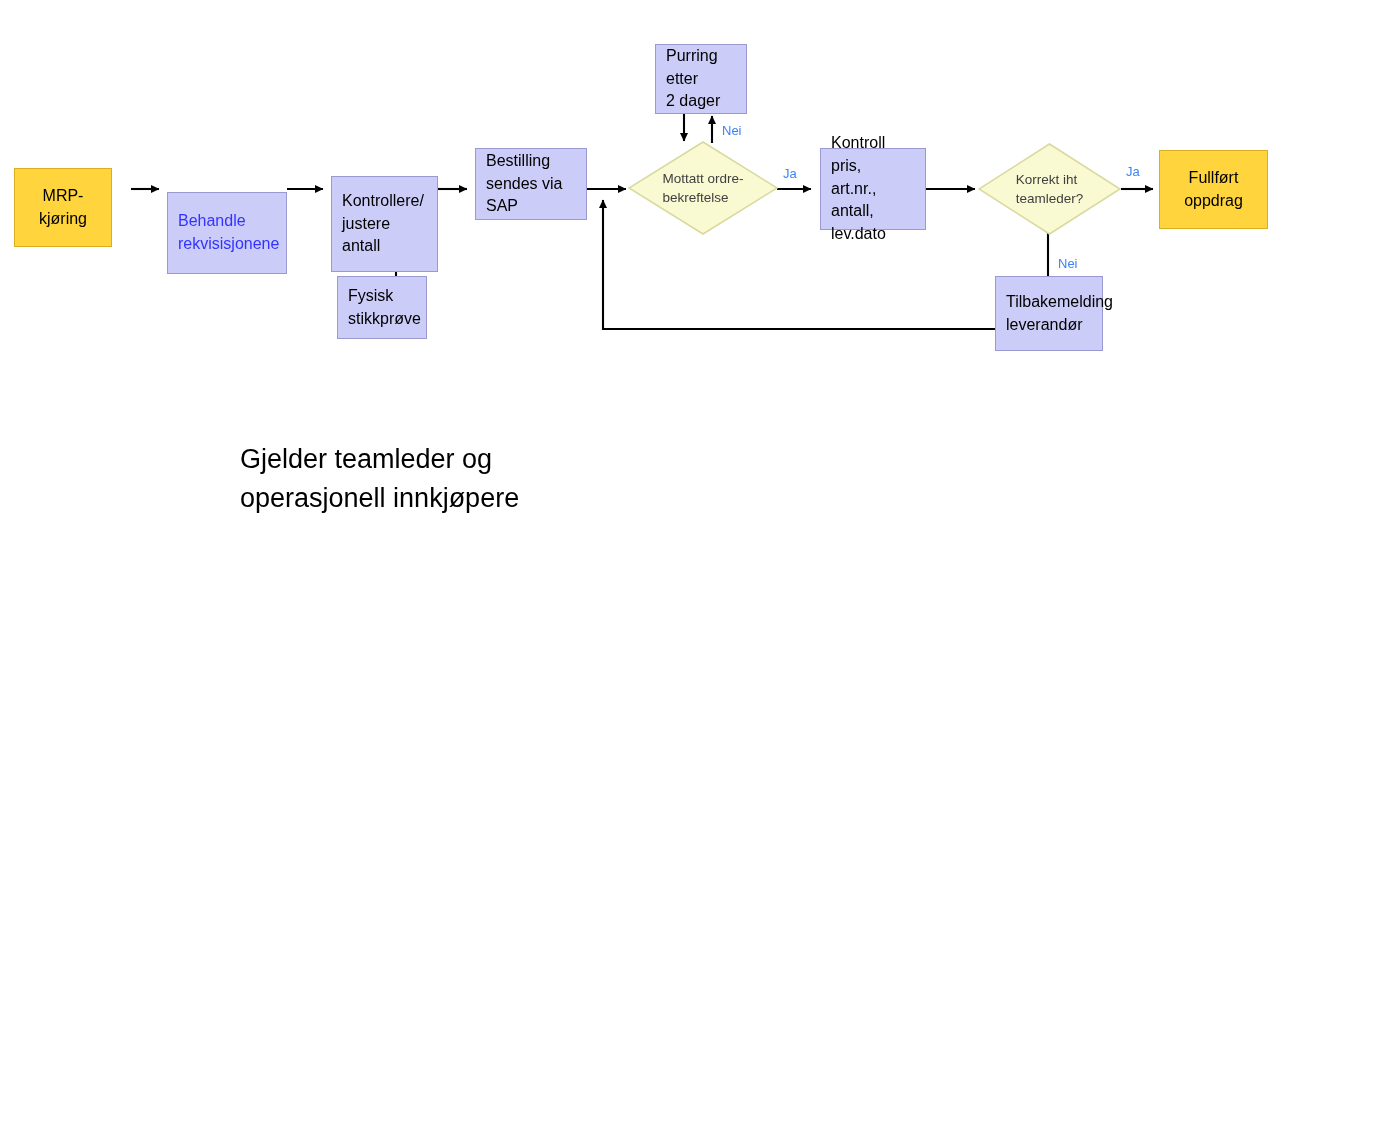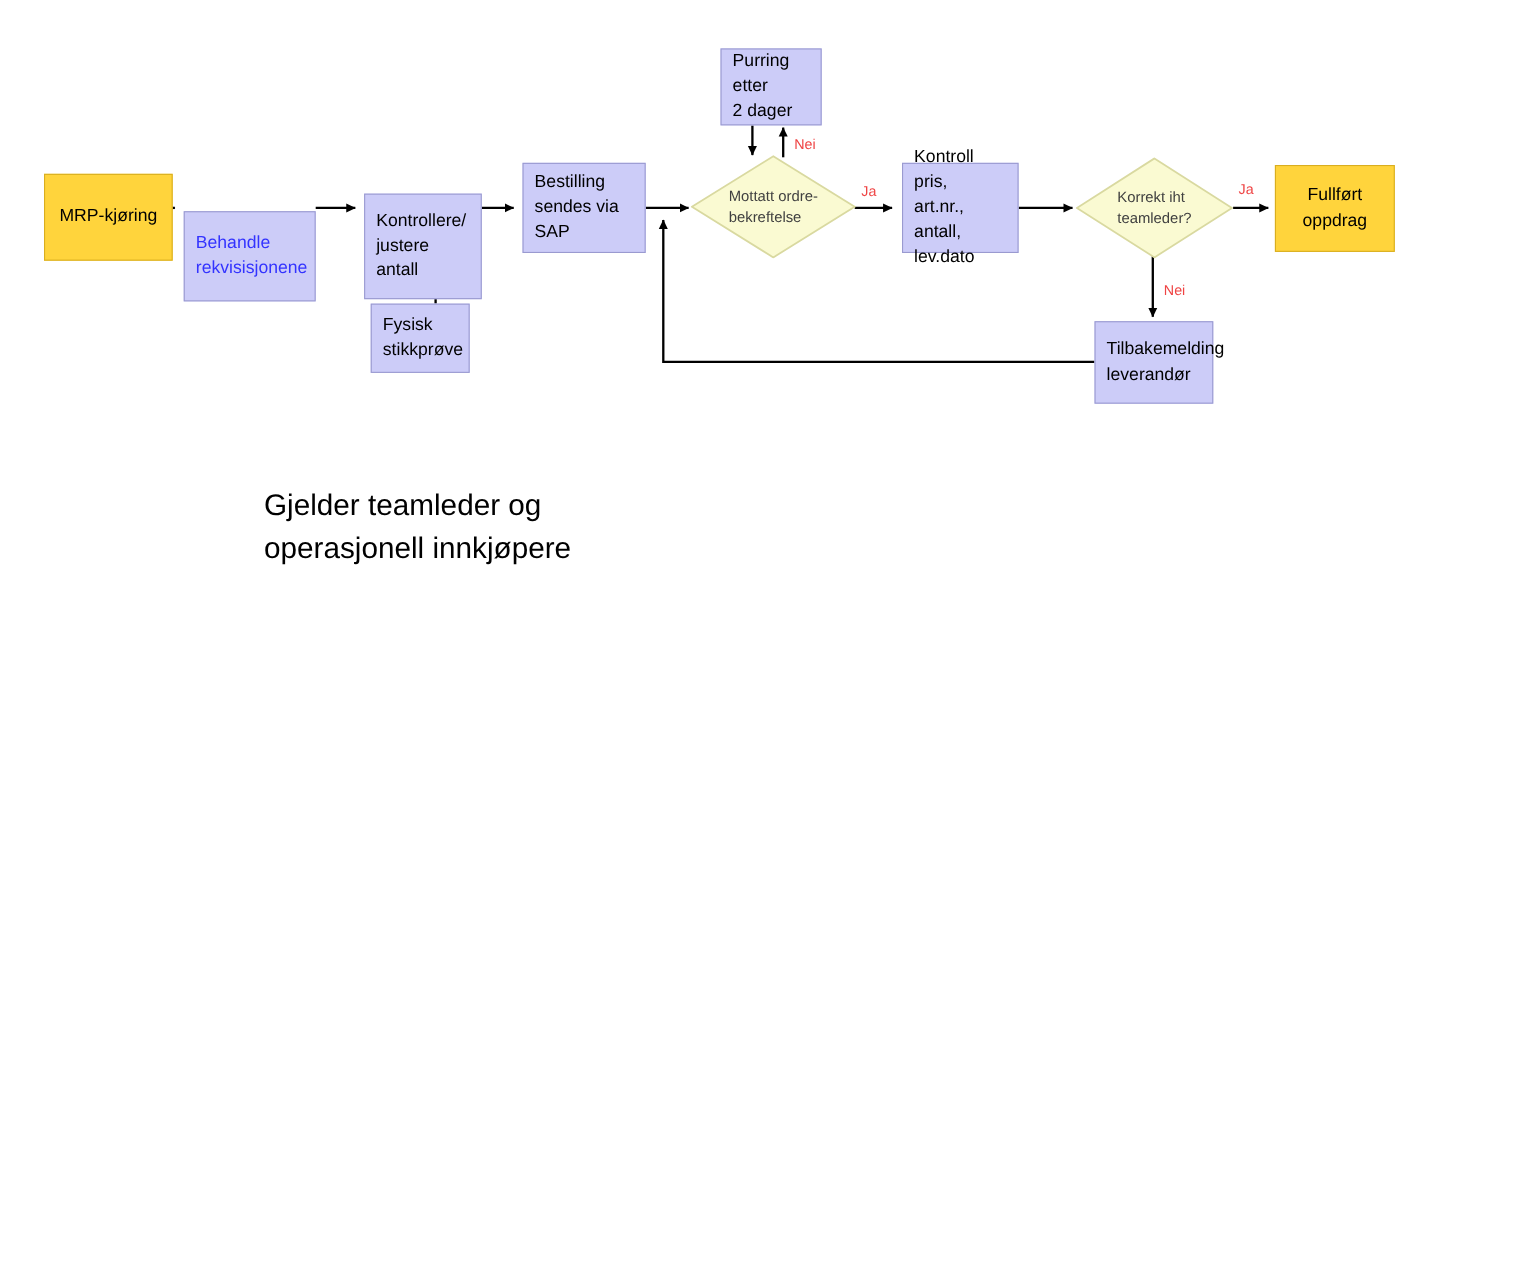--- a/index.html
+++ b/index.html
@@ -72,21 +72,21 @@
     white-space: pre-line;
     text-align: left;
   }
   .decision .dlabel span {
     display: block;
   }
   .edge-label {
     position: absolute;
     font-size: 13px;
     line-height: 1;
-    color: #ef4444;
+    color: #3b82f6;
     white-space: nowrap;
   }
   .caption {
     position: absolute;
     font-size: 27px;
     line-height: 1.45;
     color: #000000;
     white-space: pre-line;
   }
   #wires {
@@ -132,40 +132,40 @@
       <line x1="926" y1="189" x2="975" y2="189" marker-end="url(#ah)"></line>
 
       <line x1="1121" y1="189" x2="1153" y2="189" marker-end="url(#ah)"></line>
 
       <line x1="1048" y1="233" x2="1048" y2="288" marker-end="url(#ah)"></line>
 
       <path d="M995,329 L603,329 L603,200" marker-end="url(#ah)"></path>
     </g>
   </svg>
 
-  <div class="node terminator centered" style="left:14px; top:158px; width:117px; height:79px;margin-left:26px;">
+  <div class="node terminator centered" style="left:14px; top:168px; width:98px; height:79px;">
     <span>MRP-kjøring</span>
   </div>
 
   <div class="node process blue-text" style="left:167px; top:148px; width:120px; height:82px;margin-top:44px;">
     <span>Behandle
 rekvisisjonene</span>
   </div>
 
   <div class="node process" style="left:331px; top:148px; width:107px; height:96px;margin-top:28px;">
     <span>Kontrollere/
 justere antall</span>
   </div>
 
   <div class="node process" style="left:337px; top:276px; width:90px; height:63px;">
     <span>Fysisk
 stikkprøve</span>
   </div>
 
-  <div class="node process" style="left:475px; top:148px; width:112px; height:82px;">
+  <div class="node process" style="left:475px; top:148px; width:112px; height:72px;">
     <span>Bestilling
 sendes via SAP</span>
   </div>
 
   <div class="node process" style="left:655px; top:44px; width:92px; height:70px;">
     <span>Purring etter
 2 dager</span>
   </div>
 
   <div class="decision" style="left:628px; top:141px; width:150px; height:94px;">
@@ -187,21 +187,21 @@
   <div class="decision" style="left:978px; top:143px; width:143px; height:92px;">
     <svg width="143" height="92" viewBox="0 0 143 92" xmlns="http://www.w3.org/2000/svg">
       <polygon points="71.5,1 142,46 71.5,91 1,46" fill="#FAFAD2" stroke="#D9D9A0" stroke-width="1.6"></polygon>
     </svg>
     <div class="dlabel">
       <span>Korrekt iht
 teamleder?</span>
     </div>
   </div>
 
-  <div class="node process" style="left:995px; top:292px; width:108px; height:75px;">
+  <div class="node process" style="left:995px; top:276px; width:108px; height:75px;">
     <span>Tilbakemelding
 leverandør</span>
   </div>
 
   <div class="node terminator centered" style="left:1159px; top:150px; width:109px; height:79px;">
     <span>Fullført oppdrag</span>
   </div>
 
   <div class="edge-label" style="left:722px; top:124px;">Nei</div>
 

